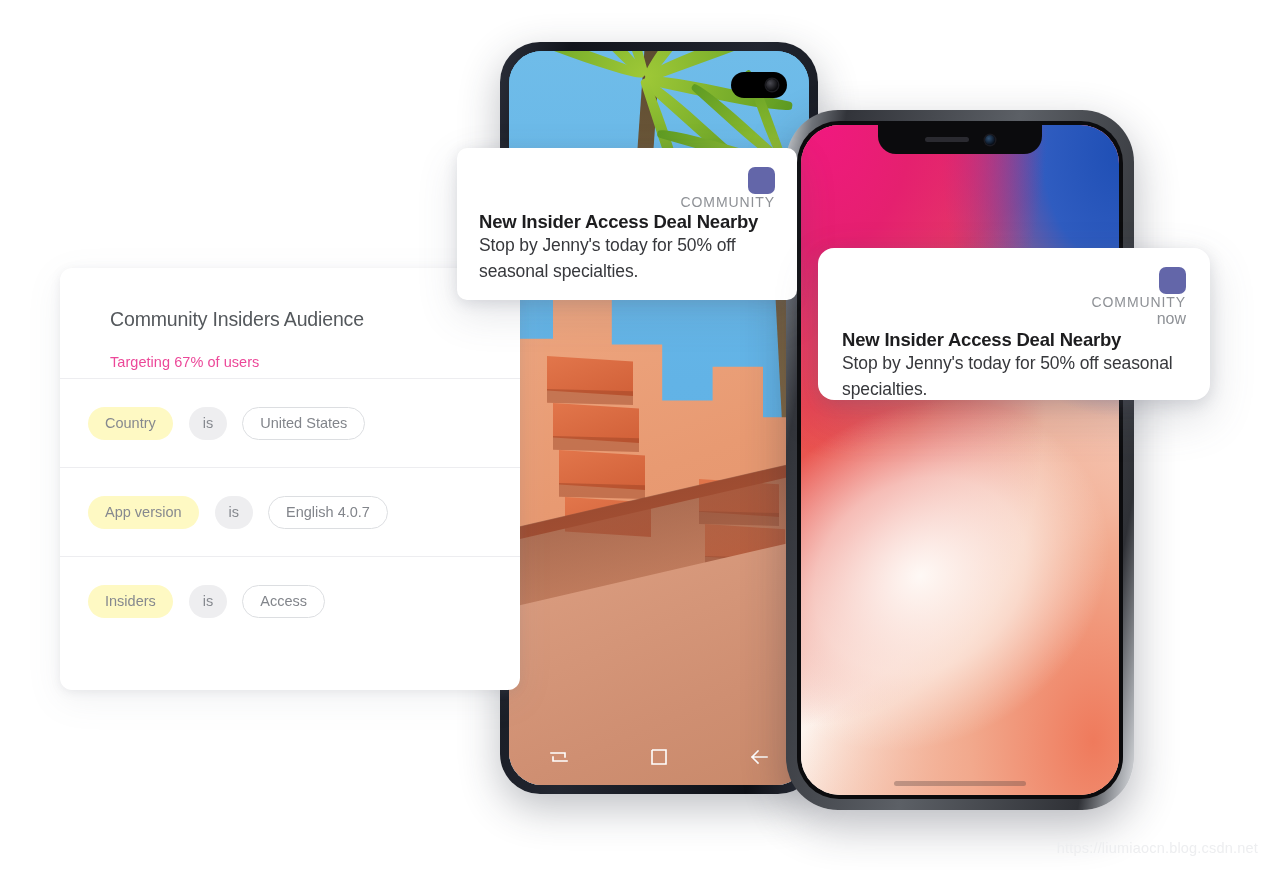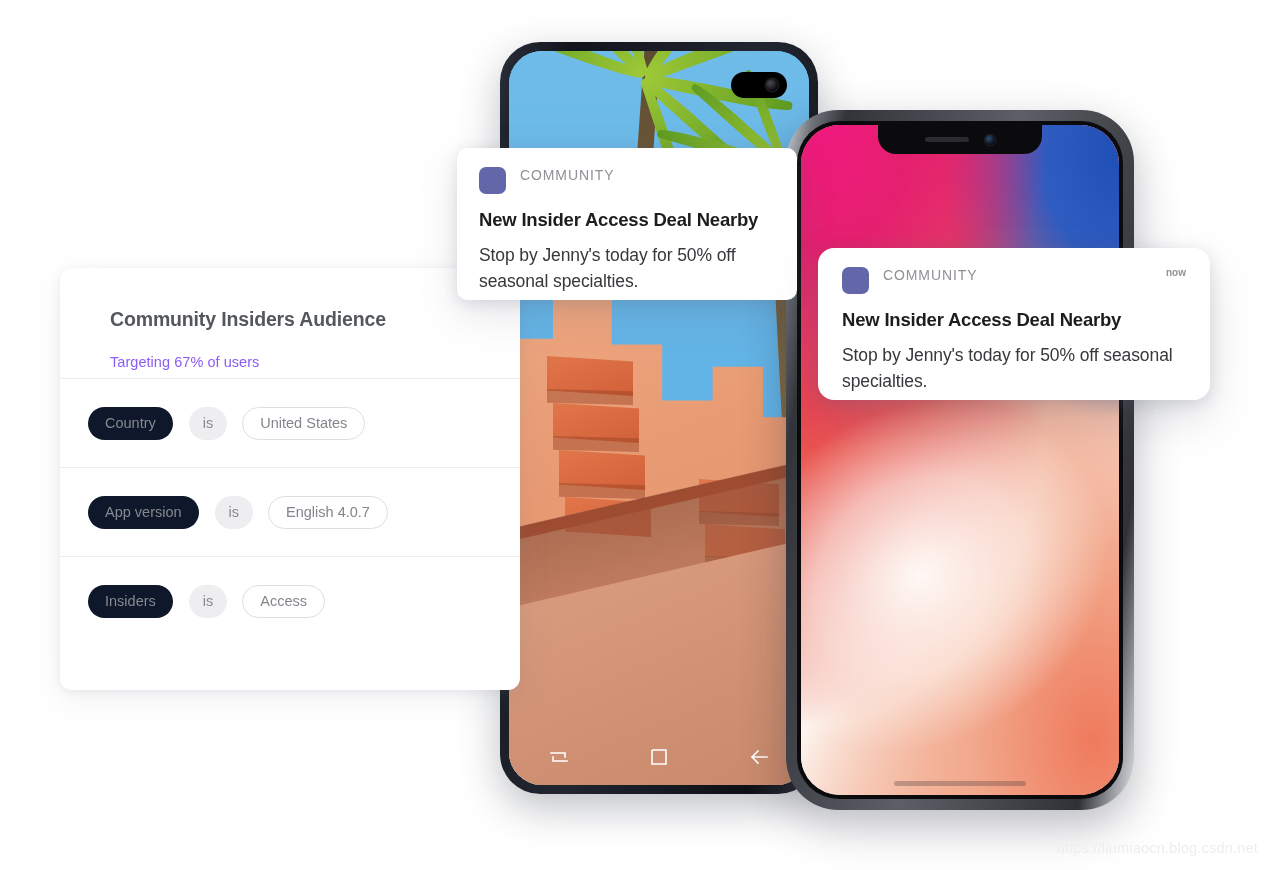--- a/index.html
+++ b/index.html
@@ -29,41 +29,41 @@
   }
   .donut-wrap { position: relative; width: 68px; height: 68px; flex: none; }
   .donut-label {
     position: absolute; inset: 0;
     display: flex; align-items: center; justify-content: center;
     font-size: 14px; font-weight: bold; color: #58595b;
     letter-spacing: -0.2px;
   }
   .tc-titles { margin-left: 22px; }
   .tc-title {
-    font-size: 19.5px; font-weight: bold; color: #54585c;
+    font-size: 19.5px; font-weight: normal; color: #54585c;
     letter-spacing: -0.15px; line-height: 1.2;
   }
   .tc-sub {
-    font-size: 14.5px; color: #8b5cf6; margin-top: 22px;
+    font-size: 14.5px; color: #ec4899; margin-top: 22px;
     letter-spacing: 0.05px;
   }
   .tc-divider { height: 1px; background: #ededf0; margin: 0 0 0 0; }
 
   .rule-row {
     display: flex; align-items: center;
     height: 88px; padding-left: 28px;
   }
   .pill {
     display: inline-flex; align-items: center; justify-content: center;
     height: 33px; padding: 0 17px;
     border-radius: 17px;
     font-size: 14.5px; color: #8d9096;
     white-space: nowrap;
   }
-  .pill-attr { background: #0f172a; color: #86898f; }
+  .pill-attr { background: #fef9c3; color: #86898f; }
   .pill-op   { background: #eeeef0; color: #86898f; padding: 0 14px; }
   .pill-val  { background: #ffffff; border: 1px solid #dcdee1; color: #82858b; }
   .gap-a { width: 16px; flex: none; }
   .gap-b { width: 15px; flex: none; }
 
   
   .android {
     position: absolute;
     left: 500px; top: 42px;
     width: 318px; height: 752px;
@@ -229,45 +229,44 @@
     z-index: 30;
   }
   .notif-ios {
     left: 818px; top: 248px;
     width: 392px; height: 152px;
     border-radius: 16px;
     box-shadow: 0 4px 16px rgba(90,95,110,0.18), 0 18px 46px rgba(90,95,110,0.20);
     padding: 19px 24px 0 24px;
     z-index: 40;
   }
-  .notif-top { display: flex; align-items: flex-start; }
+  .notif-top { display: flex; align-items: flex-end; flex-direction: column; }
   .app-icon {
     width: 27px; height: 27px; border-radius: 7px;
     background: #6366a9;
     flex: none;
   }
   .app-icon.ios { border-radius: 7px; }
   .app-name {
     margin-left: 14px;
     font-size: 14px; letter-spacing: 0.9px;
     color: #8e9196; text-transform: uppercase;
   }
   .notif-time {
     margin-left: auto;
-    font-size: 10px; color: #8e9196; font-weight: bold;
+    font-size: 16px; color: #8e9196;
   }
   .notif-title {
-    margin-top: 14px;
     font-size: 18.5px; font-weight: bold;
     color: #1d1d1f; letter-spacing: -0.2px;
     line-height: 1.25;
     white-space: nowrap;
   }
   .notif-body {
-    margin-top: 12px;
+    margin-top: 0;
     font-size: 17.5px; color: #37383c;
     line-height: 1.45;
     letter-spacing: -0.1px;
   }
 
   
   .watermark {
     position: absolute;
     right: 14px; bottom: 14px;
     font-size: 14.5px;

